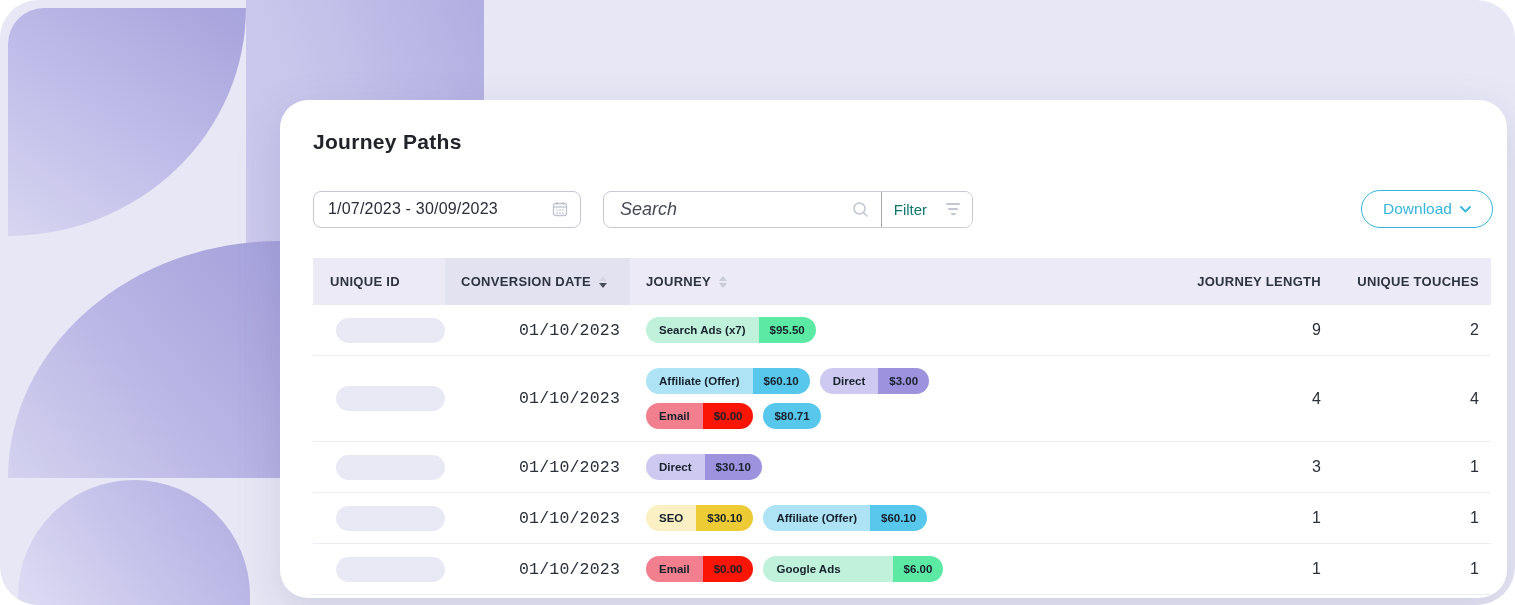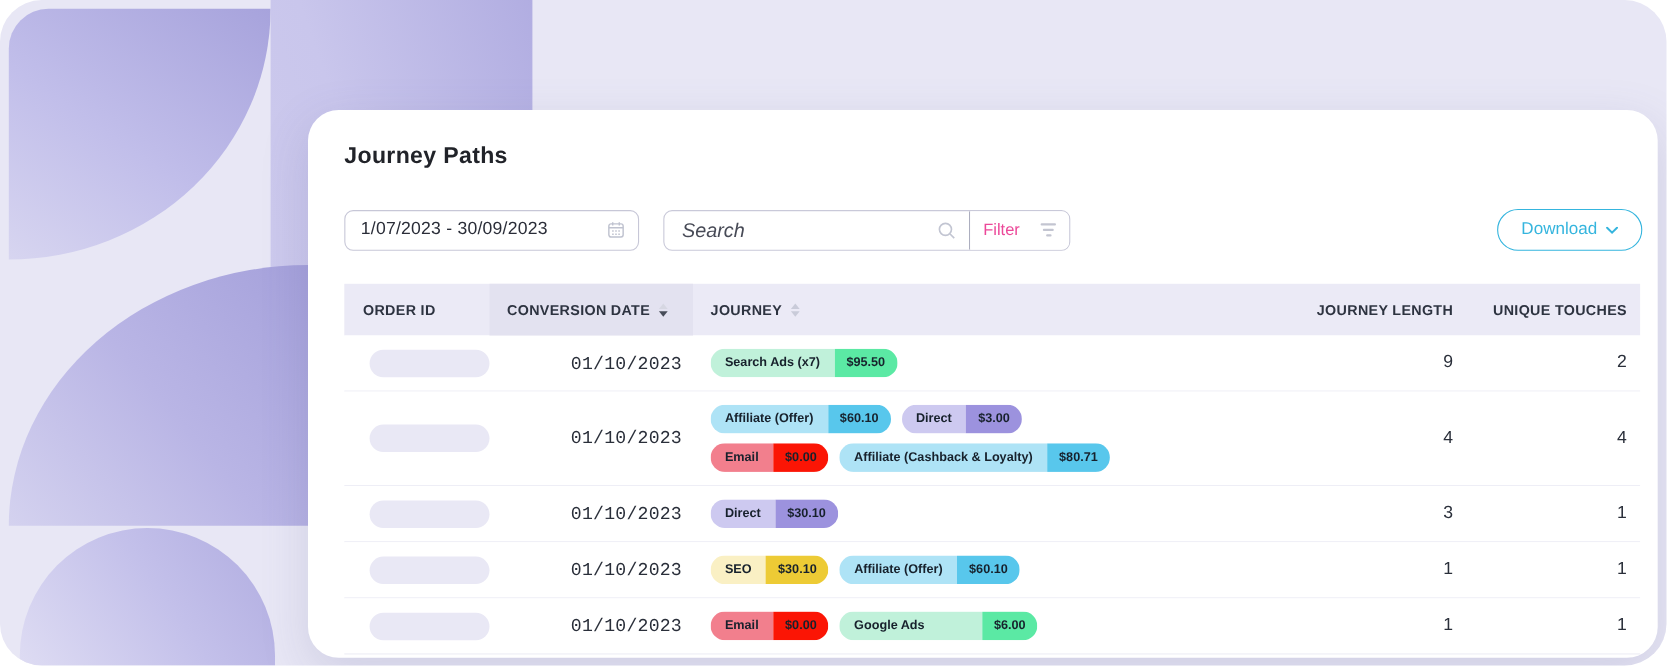--- a/index.html
+++ b/index.html
@@ -27,21 +27,21 @@
     background:#fff;display:flex;align-items:center;padding:0 12px 0 14px;}
   .date-input .date-text{flex:1;font-size:16px;color:#2a2d38;letter-spacing:.2px;}
   .sf-group{margin-left:22px;width:370px;height:37px;box-sizing:border-box;border:1px solid #c9c9d9;
     border-radius:8px;background:#fff;display:flex;align-items:stretch;overflow:hidden;}
   .search-sec{flex:1;display:flex;align-items:center;padding:0 12px 0 2px;}
   .search-sec input{flex:1;border:0;outline:none;background:transparent;font-size:18px;
     color:#2a2d38;padding:0 0 0 14px;font-family:"Liberation Sans",sans-serif;}
   .search-sec input::placeholder{font-style:italic;color:#474a56;opacity:1;}
   .sf-divider{width:1px;background:#a4a6b8;}
   .filter-btn{width:96px;display:flex;align-items:center;justify-content:center;gap:19px;
-    color:#ec4899;font-size:15px;cursor:pointer;background:#fff;border:0;}
+    color:#0f766e;font-size:15px;cursor:pointer;background:#fff;border:0;}
   .filter-icon{display:flex;flex-direction:column;gap:3px;align-items:center;}
   .filter-icon i{display:block;height:2px;border-radius:1px;background:#c3c5d1;}
   .filter-icon i:nth-child(1){width:14px}.filter-icon i:nth-child(2){width:10px}.filter-icon i:nth-child(3){width:5px}
   .download-btn{margin-left:auto;width:132px;height:38px;box-sizing:border-box;
     border:1.6px solid var(--accent,#35b5de);border-radius:19px;background:#fff;
     color:var(--accent,#35b5de);font-size:15.5px;font-weight:500;display:flex;align-items:center;
     justify-content:center;gap:8px;cursor:pointer;font-family:"Liberation Sans",sans-serif;}
   
   .table{position:absolute;left:33px;right:16px;top:158px;}
   .t-head{display:flex;height:47px;background:var(--head-bg,#ebeaf6);font-size:13px;font-weight:700;
@@ -134,21 +134,21 @@
           <svg width="11" height="7" viewBox="0 0 11 7" fill="none" stroke="currentColor" stroke-width="1.8" stroke-linecap="round">
             <polyline points="1,1 5.5,5.5 10,1"></polyline>
           </svg>
         </span>
       </button>
     </div>
 
     <div class="table">
       <div class="t-head" id="t-head">
           <div class="cell cell-order">
-            <span>ORDER ID</span>
+            <span>UNIQUE ID</span>
           </div>
           <div class="cell cell-date">
             <span>CONVERSION DATE</span>
             <span class="sort">
               <i class="tri up faint"></i>
               <i class="tri down dark"></i>
             </span>
           </div>
           <div class="cell cell-journey">
             <span>JOURNEY</span>
@@ -199,21 +199,20 @@
                     <span class="chip-label">Direct</span>
                     <span class="chip-price">$3.00</span>
                   </div>
                 </div>
                 <div class="chip-line">
                   <div class="chip red">
                     <span class="chip-label">Email</span>
                     <span class="chip-price">$0.00</span>
                   </div>
                   <div class="chip blue">
-                    <span class="chip-label">Affiliate (Cashback &amp; Loyalty)</span>
                     <span class="chip-price">$80.71</span>
                   </div>
                 </div>
               </div>
             </div>
             <div class="cell cell-jl num">4</div>
             <div class="cell cell-ut num">4</div>
           </div>
           <div class="t-row">
             <div class="cell cell-order">

